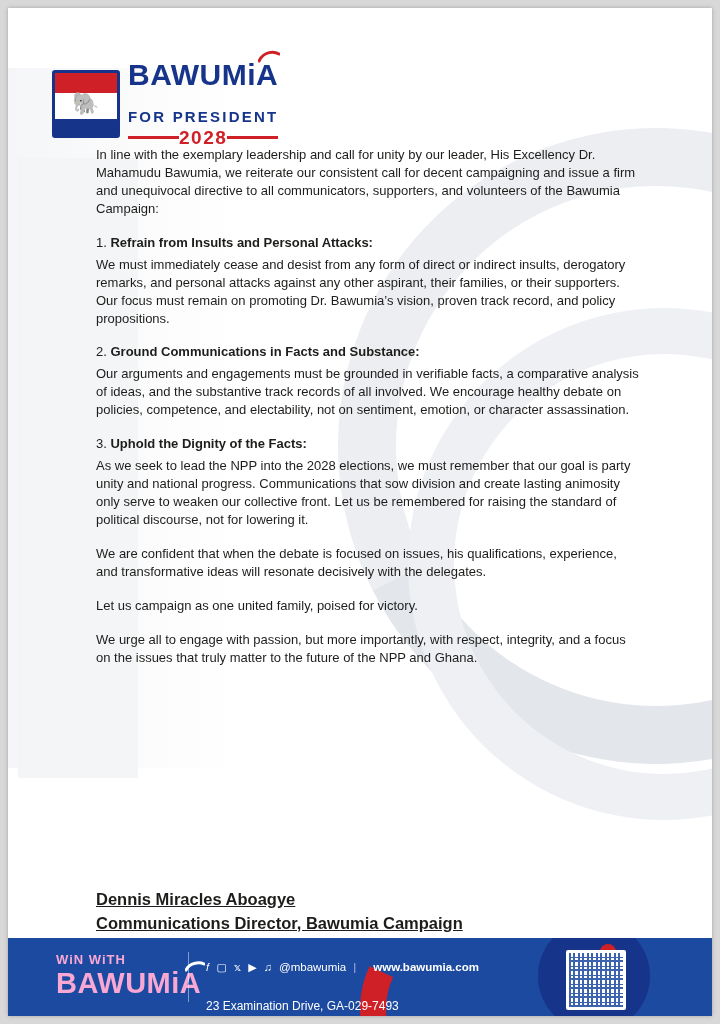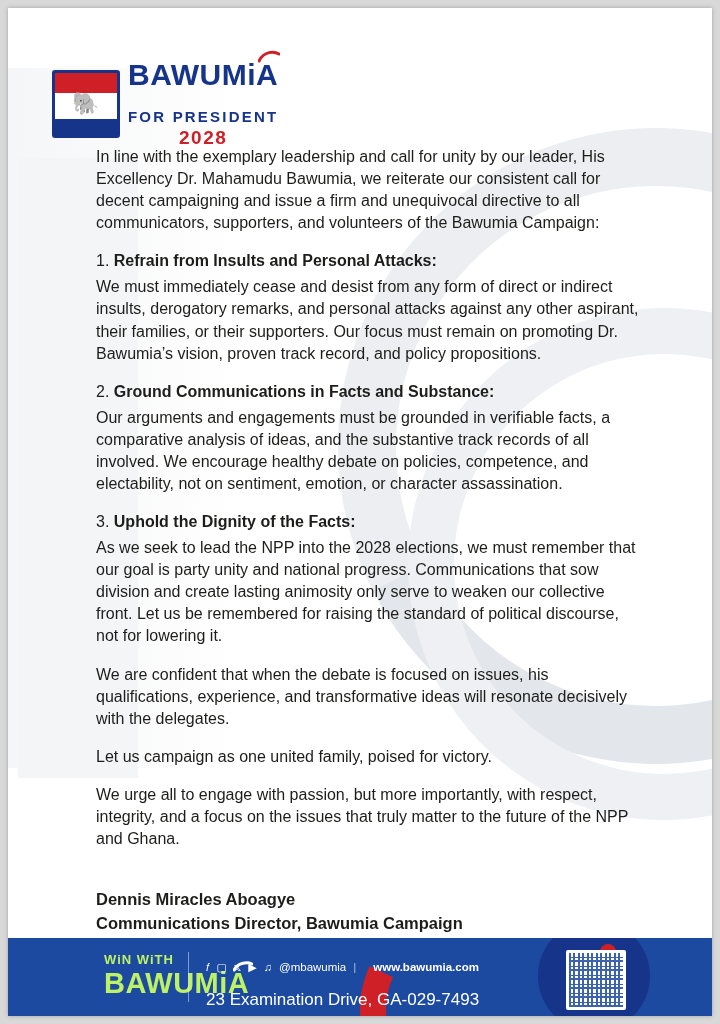--- a/index.html
+++ b/index.html
@@ -122,42 +122,41 @@
     font-size: 15px;
     font-weight: bold;
     color: #16348a;
     letter-spacing: 2.2px;
     margin-top: 19px;
   }
   .logo-year {
     margin-top: 4px;
     display: flex;
     align-items: center;
-    flex-direction: column;
   }
   .logo-year .bar {
     flex: 1;
     height: 3px;
     background: #cf2027;
   }
   .logo-year .yr {
     font-size: 19px;
     font-weight: bold;
     color: #cf2027;
     letter-spacing: 1.5px;
   }
 
   
   .body-copy {
     position: absolute;
     left: 88px;
     top: 138px;
     width: 545px;
     color: #1d1d1b;
-    font-size: 16px;
+    font-size: 13px;
     line-height: 1.38;
   }
   .body-copy p {
     margin: 0 0 16px 0;
   }
   .body-copy p.tight {
     margin-bottom: 4px;
   }
   .sec-head {
     font-weight: bold;
@@ -167,20 +166,21 @@
   }
 
   .sign {
     position: absolute;
     left: 88px;
     top: 880px;
     font-weight: bold;
     font-size: 16.5px;
     color: #1d1d1b;
     line-height: 1.45;
+    text-decoration: underline;
   }
 
   
   .footer {
     position: absolute;
     left: 0;
     right: 0;
     bottom: 0;
     height: 78px;
     background: #1b4aa0;
@@ -213,22 +213,21 @@
     top: 6px;
     width: 16px;
     height: 16px;
     border-radius: 50%;
     background: #cf2027;
   }
   .footer-logo {
     position: absolute;
     left: 48px;
     top: 14px;
-    color: #bef264;
-    margin-left: 48px;
+    color: #f9a8d4;
   }
   .fw-win {
     font-size: 13px;
     font-weight: bold;
     letter-spacing: 1px;
   }
   .fw-name {
     font-size: 29px;
     font-weight: bold;
     letter-spacing: 0.5px;
@@ -273,22 +272,22 @@
     font-size: 11px;
   }
   .fi-sep {
     color: rgba(255,255,255,0.6);
   }
   .fi-site {
     font-weight: bold;
     margin-left: 10px;
   }
   .fi-row2 {
-    margin-top: 8px;
-    font-size: 17px;
+    margin-top: 18px;
+    font-size: 12px;
   }
   .qr {
     position: absolute;
     right: 86px;
     top: 12px;
     width: 54px;
     height: 54px;
     background: #ffffff;
     padding: 3px;
     border-radius: 2px;

